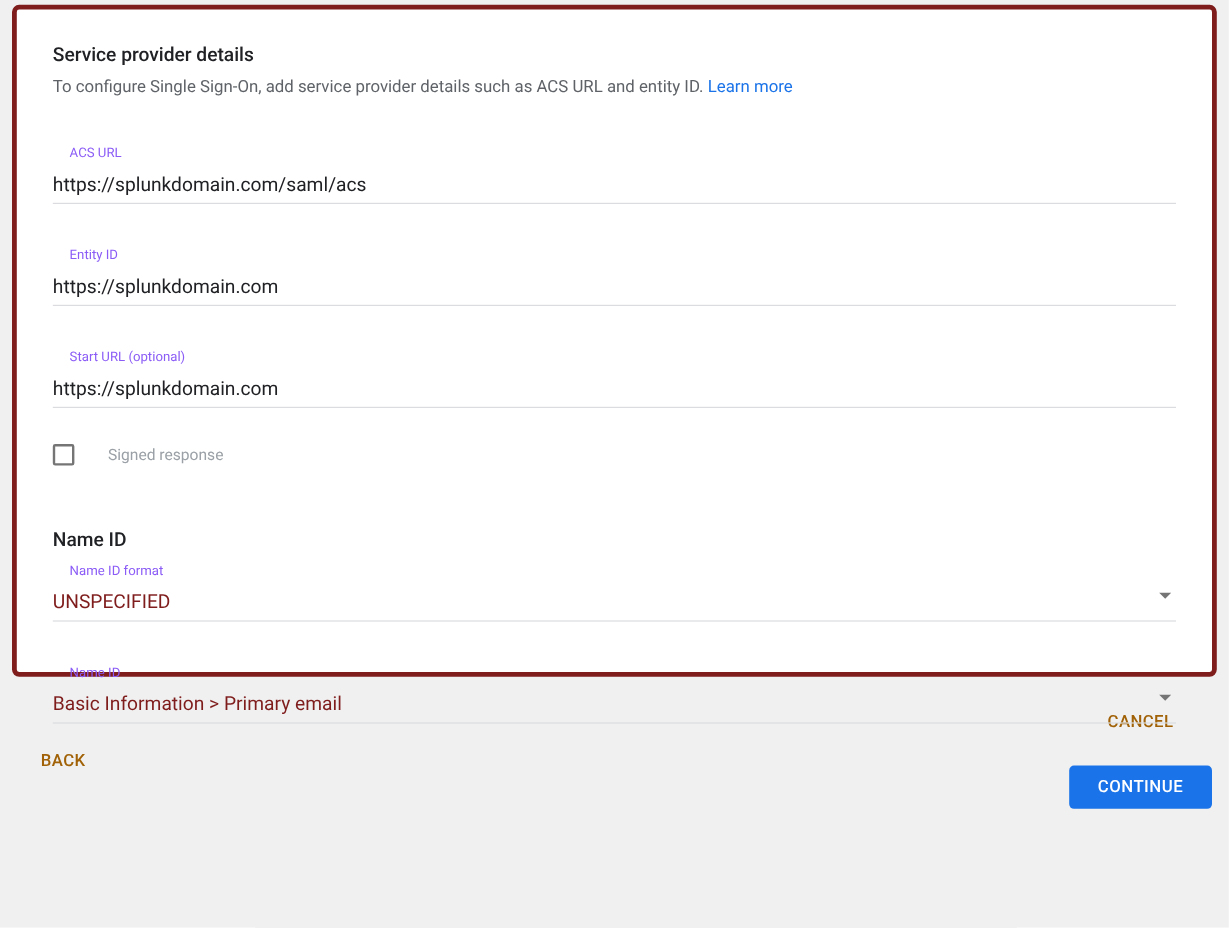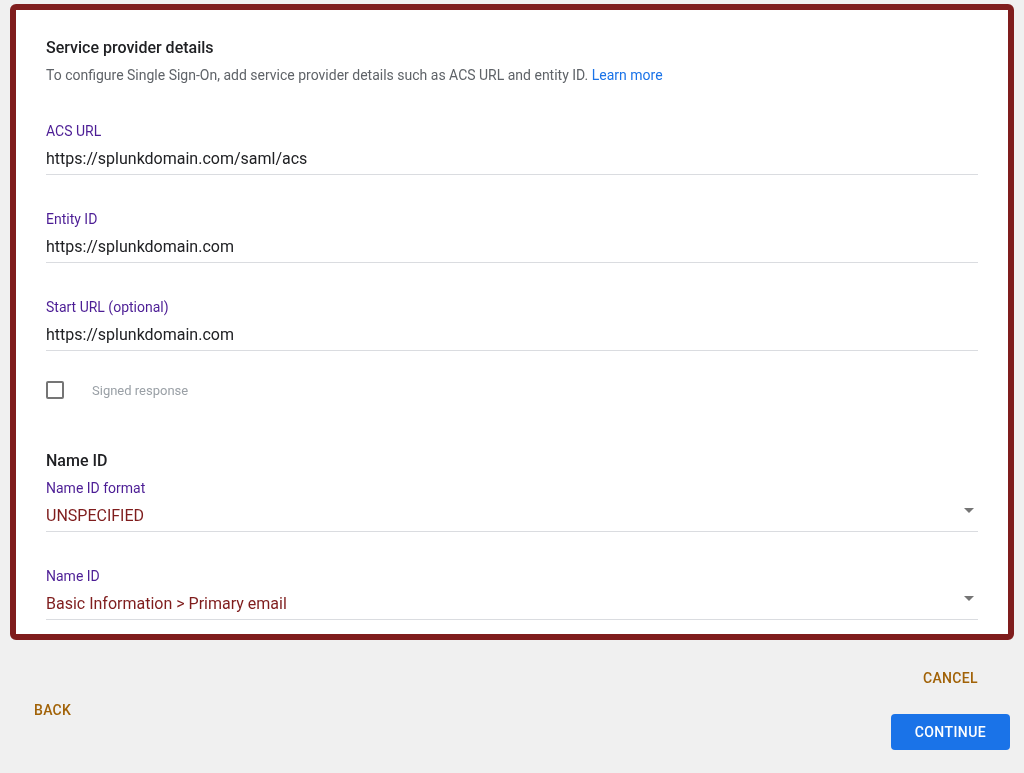--- a/index.html
+++ b/index.html
@@ -5,25 +5,25 @@
     * { box-sizing: border-box; margin: 0; padding: 0; }
     body {
       font-family: Roboto, "Helvetica Neue", Arial, sans-serif;
       background: #f0f0f0;
       width: 1024px;
       height: 773px;
       overflow: hidden;
     }
     .card {
       background: #fff;
-      border: 6px solid #7f1d1d;
+      border: 4px solid #7f1d1d;
       border-radius: 6px;
       margin: 4px 10px 0 10px;
       padding: 28px 30px 42px 30px;
-      height: 636px;
+      height: 560px;
     }
     .section-title {
       font-size: 16px;
       font-weight: 500;
       color: #202124;
       margin-bottom: 10px;
     }
     .section-desc {
       font-size: 14px;
       color: #5f6368;
@@ -33,24 +33,25 @@
       margin-bottom: 36px;
     }
     .link {
       color: #1a73e8;
       cursor: pointer;
     }
     .field {
       margin-bottom: 36px;
     }
     .field-label {
-      font-size: 14px;
-      color: #4c1d95;
+      font-size: 11px;
+      color: #8b5cf6;
       margin-bottom: 8px;
       display: block;
+      margin-left: 14px;
     }
     .field-input {
       width: 100%;
       border: none;
       border-bottom: 1px solid #dadce0;
       font-size: 16px;
       color: #202124;
       padding: 2px 0 6px 0;
       outline: none;
       font-family: inherit;

